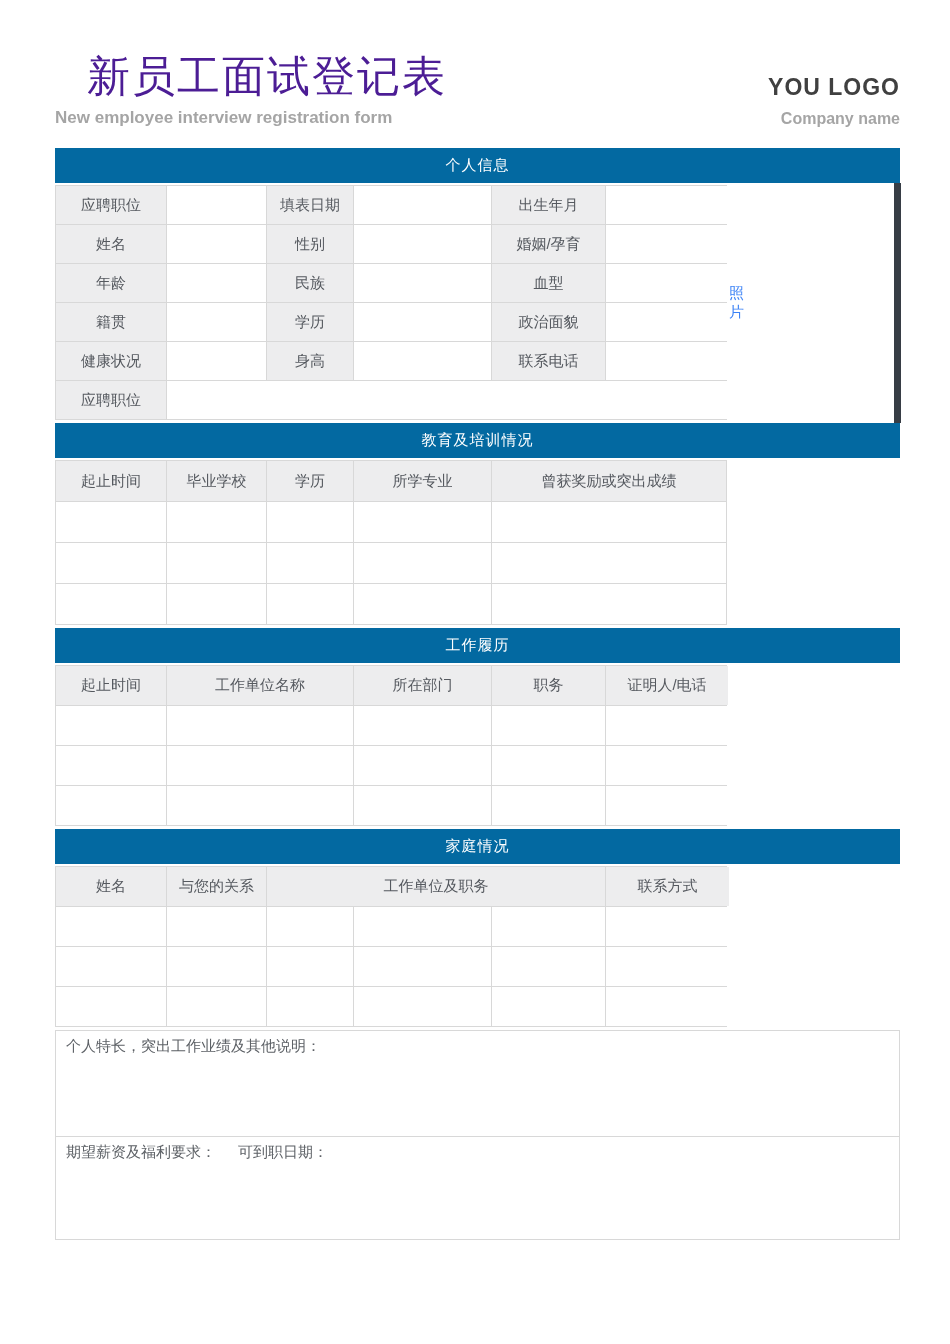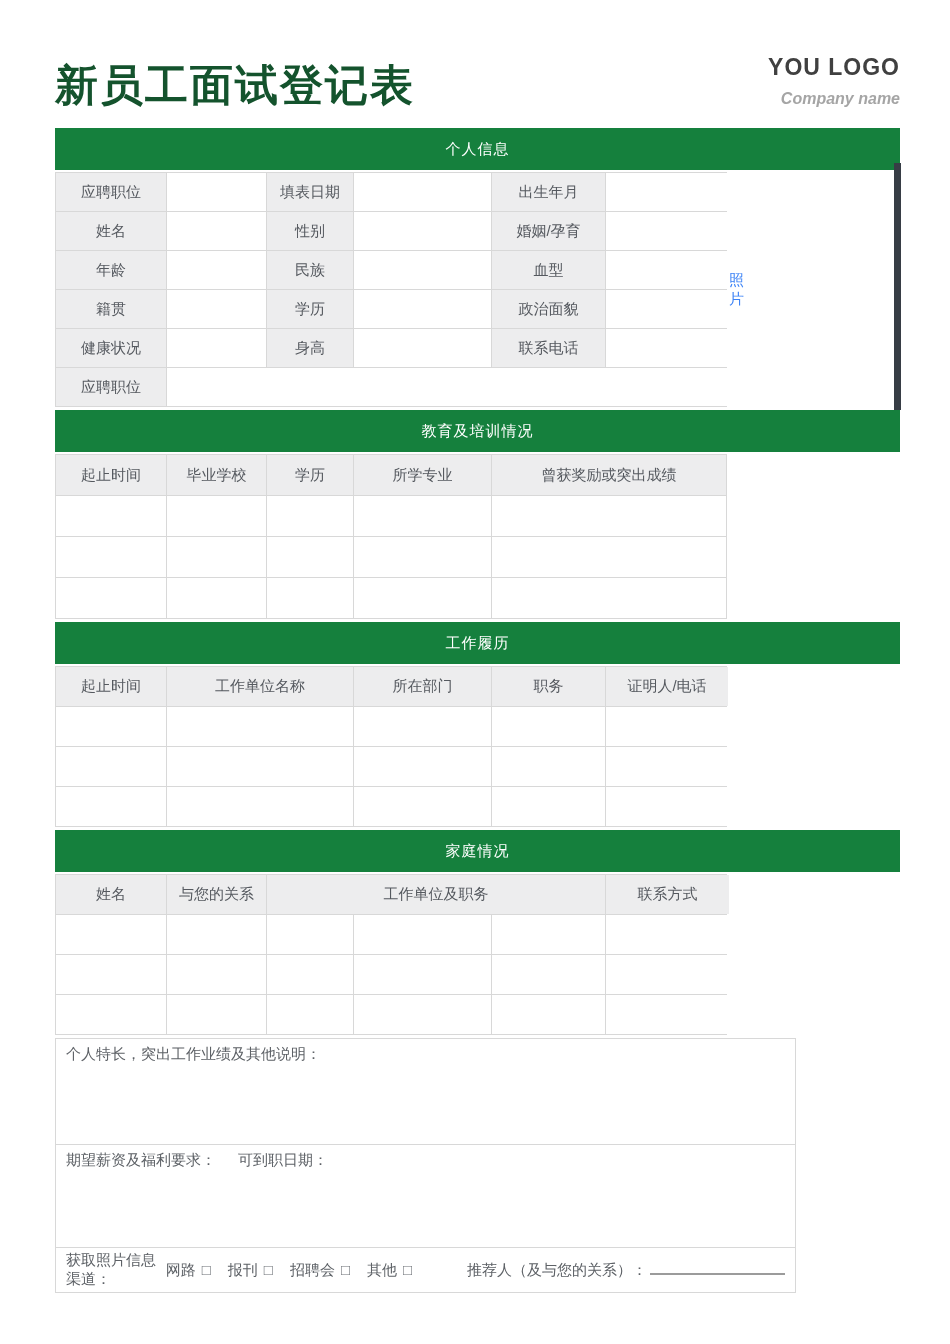--- a/index.html
+++ b/index.html
@@ -7,28 +7,28 @@
   body {
     width:950px; height:1344px;
     font-family:"Liberation Sans","DejaVu Sans",sans-serif;
     color:#55595f;
   }
   .sheet { position:relative; width:845px; margin-left:55px; }
 
   
   .page-header { display:flex; justify-content:space-between; align-items:flex-end;
                  padding-top:54px; margin-bottom:20px; }
-  .title { font-size:43px; font-weight:700; color:#14532d; letter-spacing:2px; line-height:1.05; }
+  .title { font-size:43px; font-weight:400; color:#4c1d95; letter-spacing:2px; line-height:1.05;margin-left:32px; }
   .subtitle { font-size:17px; font-weight:700; color:#a5a5a5; margin-top:9px; }
   .logo-block { text-align:right; }
   .logo-text { font-size:23px; font-weight:800; color:#404040; letter-spacing:1px; }
-  .company-name { font-size:16px; font-weight:700; color:#a5a5a5; margin-top:9px;font-style:italic; }
-
-  
-  .bar { height:42px; background:#15803d; color:#ffffff; display:flex;
+  .company-name { font-size:16px; font-weight:700; color:#a5a5a5; margin-top:9px; }
+
+  
+  .bar { height:35px; background:#0369a1; color:#ffffff; display:flex;
          align-items:center; justify-content:center; font-size:15px; letter-spacing:1px; }
 
   
   .grid { display:grid; gap:1px; background:#d8d8d8; border:1px solid #d8d8d8;
           width:672px; margin-top:2px; }
   .cell { background:#ffffff; display:flex; align-items:center; justify-content:center;
           font-size:15px; color:#55595f; min-height:0; }
   .lbl  { background:#ededee; }
 
   .personal-block { position:relative; margin-bottom:3px; }
@@ -40,40 +40,41 @@
   .edu-block, .work-block, .family-block { margin-bottom:3px; }
   .edu-grid  { grid-template-columns:110px 99px 86px 137px 1fr; grid-auto-rows:40px; }
   .edu-grid .hdr { min-height:38px; }
   .work-grid { grid-template-columns:110px 186px 137px 113px 122px 1fr; grid-auto-rows:39px; }
   .family-grid { grid-template-columns:110px 99px 86px 137px 113px 122px 1fr; grid-auto-rows:39px; }
   .span3 { grid-column:span 3; }
   .span2 { grid-column:span 2; }
   .span5 { grid-column:2 / 7; }
 
   
-  .note-box { border:1px solid #d8d8d8; background:#fff; width:741px;
+  .note-box { border:1px solid #d8d8d8; background:#fff; width:845px;
               padding:6px 10px; font-size:15px; color:#5d6166; }
   .note-1 { height:107px; margin-top:1px; }
   .note-2 { height:104px; margin-top:-1px; }
   .note-3 { height:46px; margin-top:-1px; display:flex; align-items:center; padding-top:0; padding-bottom:0; }
   .gap-mid { display:inline-block; width:22px; }
   .opt { margin-right:17px; white-space:nowrap; }
   .opt .box-glyph { margin-left:6px; color:#6b6f75; }
   .referrer-wrap { margin-left:38px; white-space:nowrap; }
   .fill-line { display:inline-block; width:135px; height:14px;
                border-bottom:2px solid #9b9b9b; margin-left:3px; }
 </style>
 </head>
 <body>
 
 <div class="sheet">
 
   <div class="page-header">
     <div>
       <div class="title">新员工面试登记表</div>
+      <div class="subtitle">New employee interview registration form</div>
     </div>
     <div class="logo-block">
       <div class="logo-text">YOU LOGO</div>
       <div class="company-name">Company name</div>
     </div>
   </div>
 
   <div class="personal-block">
     <div class="bar">个人信息</div>
     <div class="grid personal-grid">
@@ -206,22 +207,14 @@
   </div>
 
   <div class="note-box note-1">
     <span>个人特长，突出工作业绩及其他说明：</span>
   </div>
 
   <div class="note-box note-2">
     <span>期望薪资及福利要求：</span><span class="gap-mid"></span><span>可到职日期：</span>
   </div>
 
-  <div class="note-box note-3">
-    <span>获取照片信息渠道：</span>
-    <span class="opt"><span>网路</span><span class="box-glyph">□</span></span>
-    <span class="opt"><span>报刊</span><span class="box-glyph">□</span></span>
-    <span class="opt"><span>招聘会</span><span class="box-glyph">□</span></span>
-    <span class="opt"><span>其他</span><span class="box-glyph">□</span></span>
-    <span class="referrer-wrap"><span>推荐人（及与您的关系）：</span><span class="fill-line"></span></span>
-  </div>
 
 </div>
 
 </body></html>

